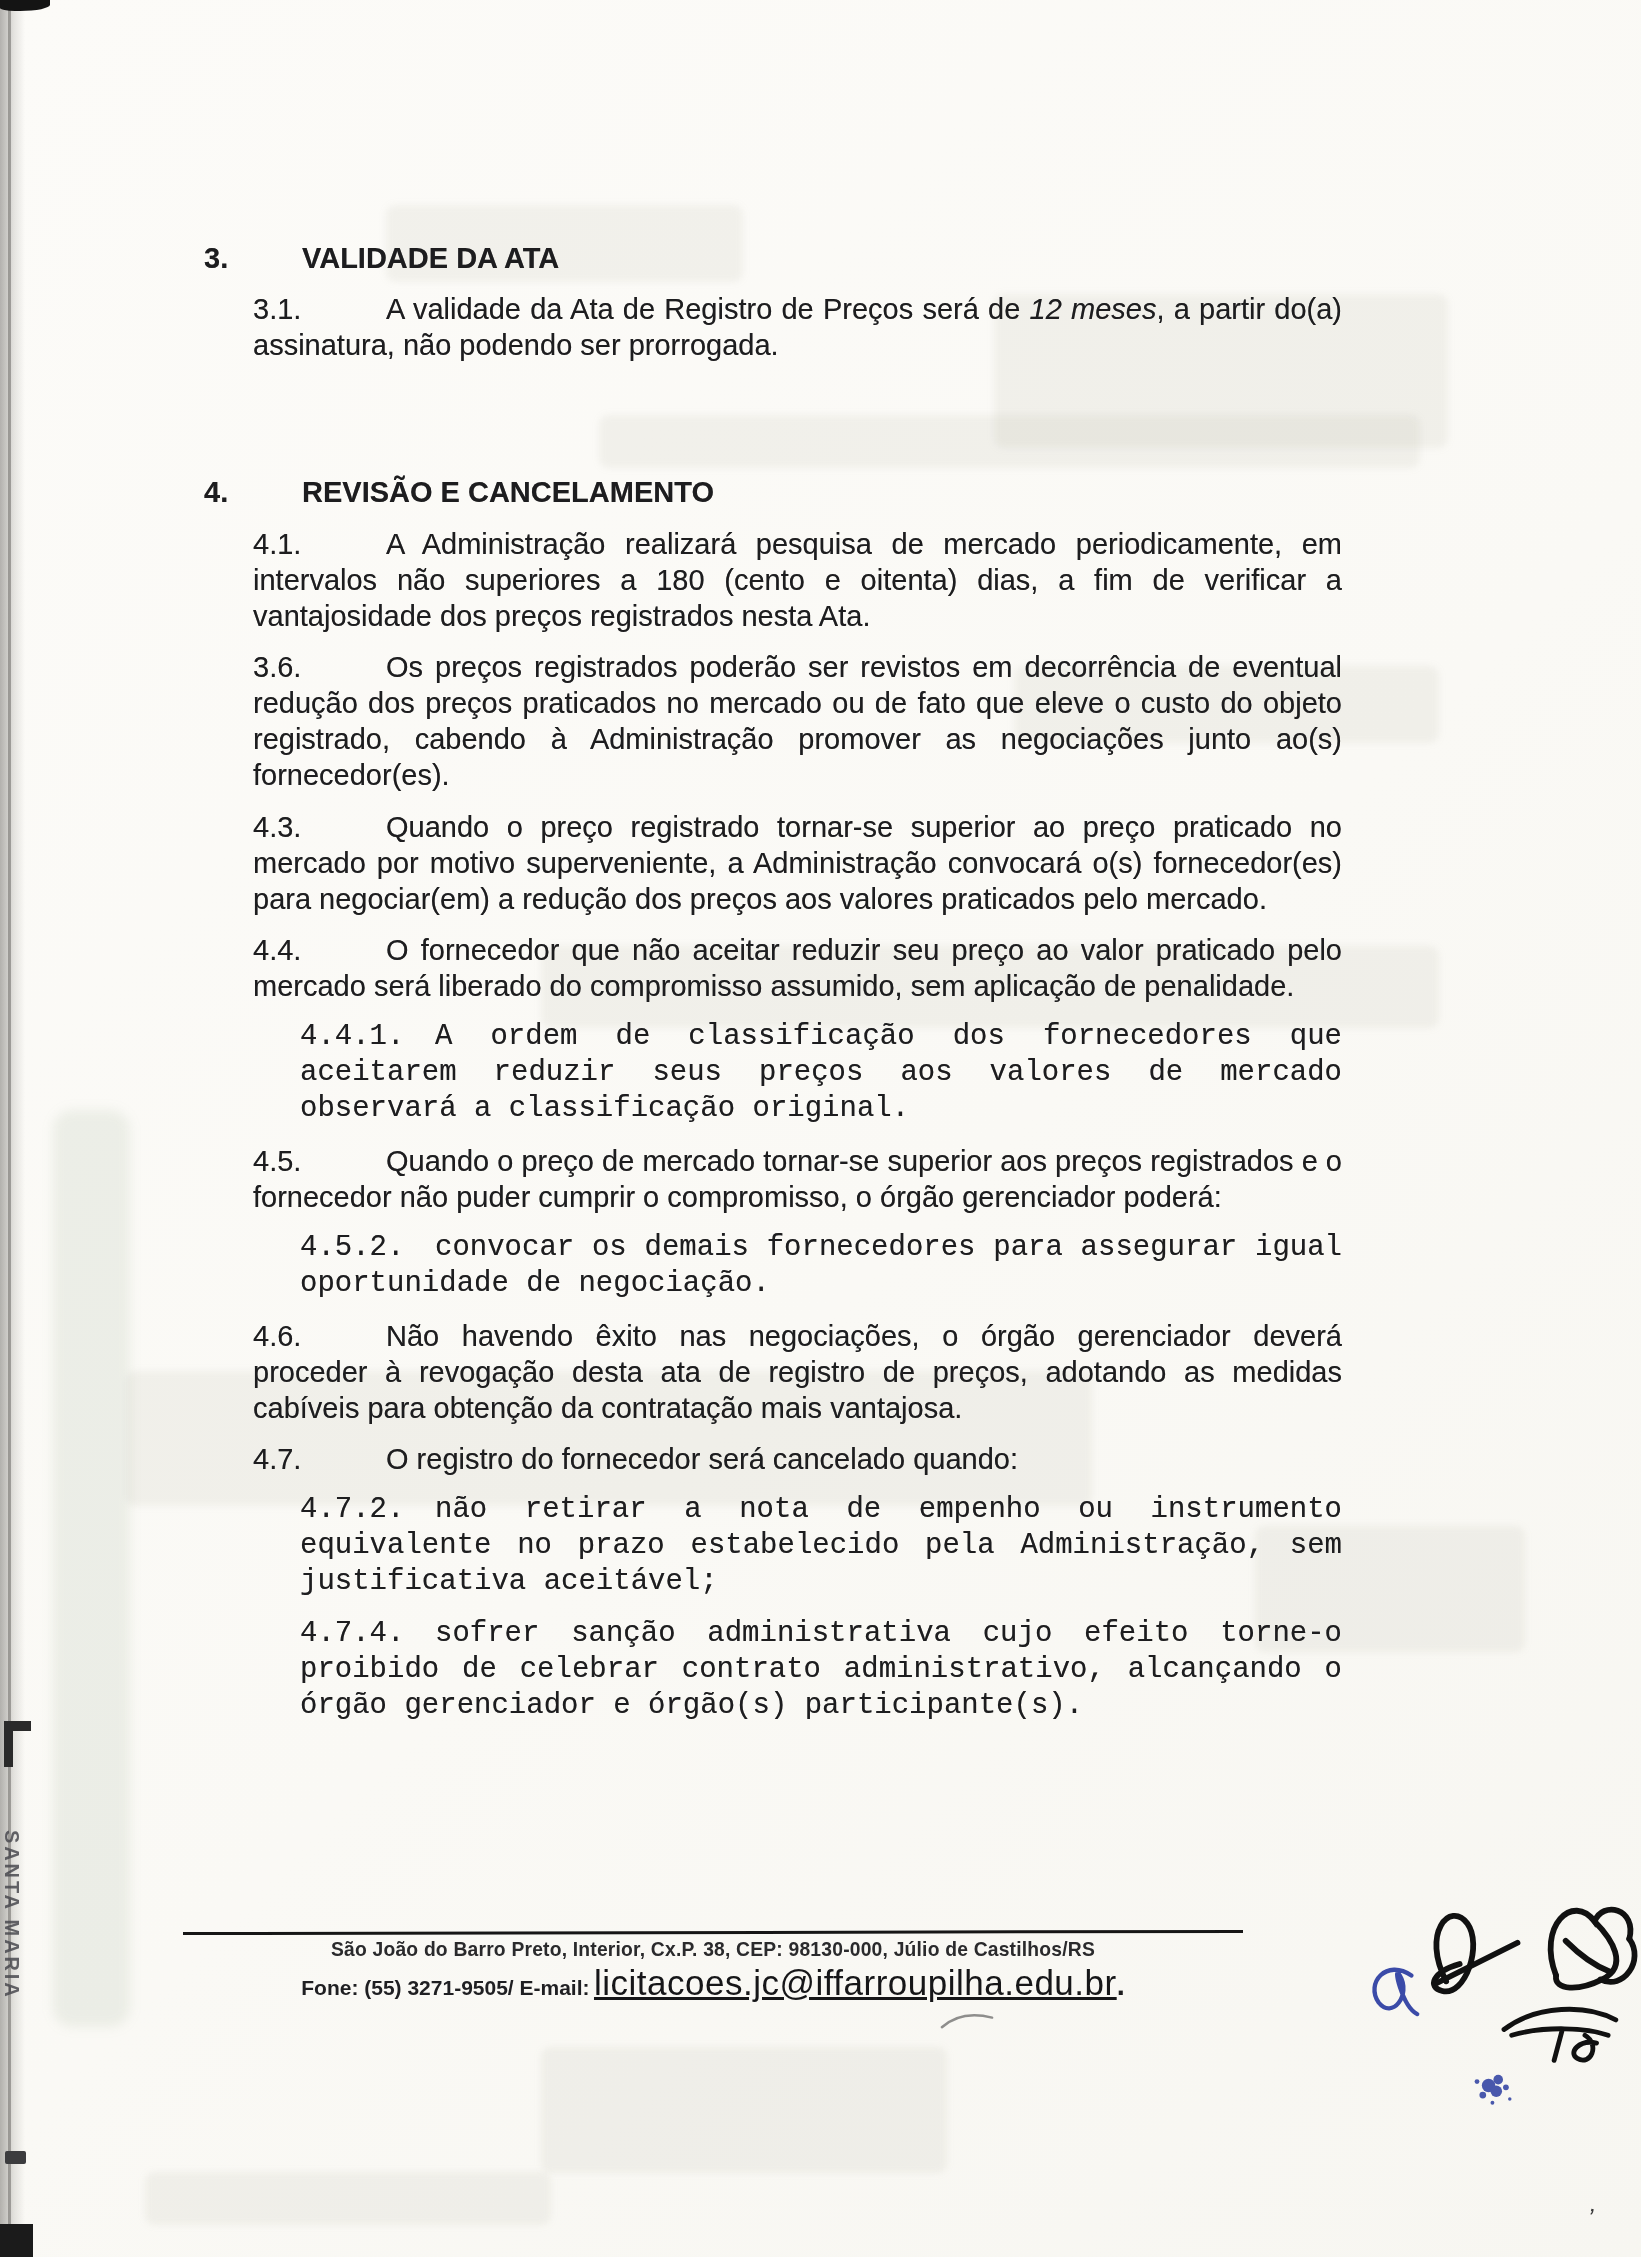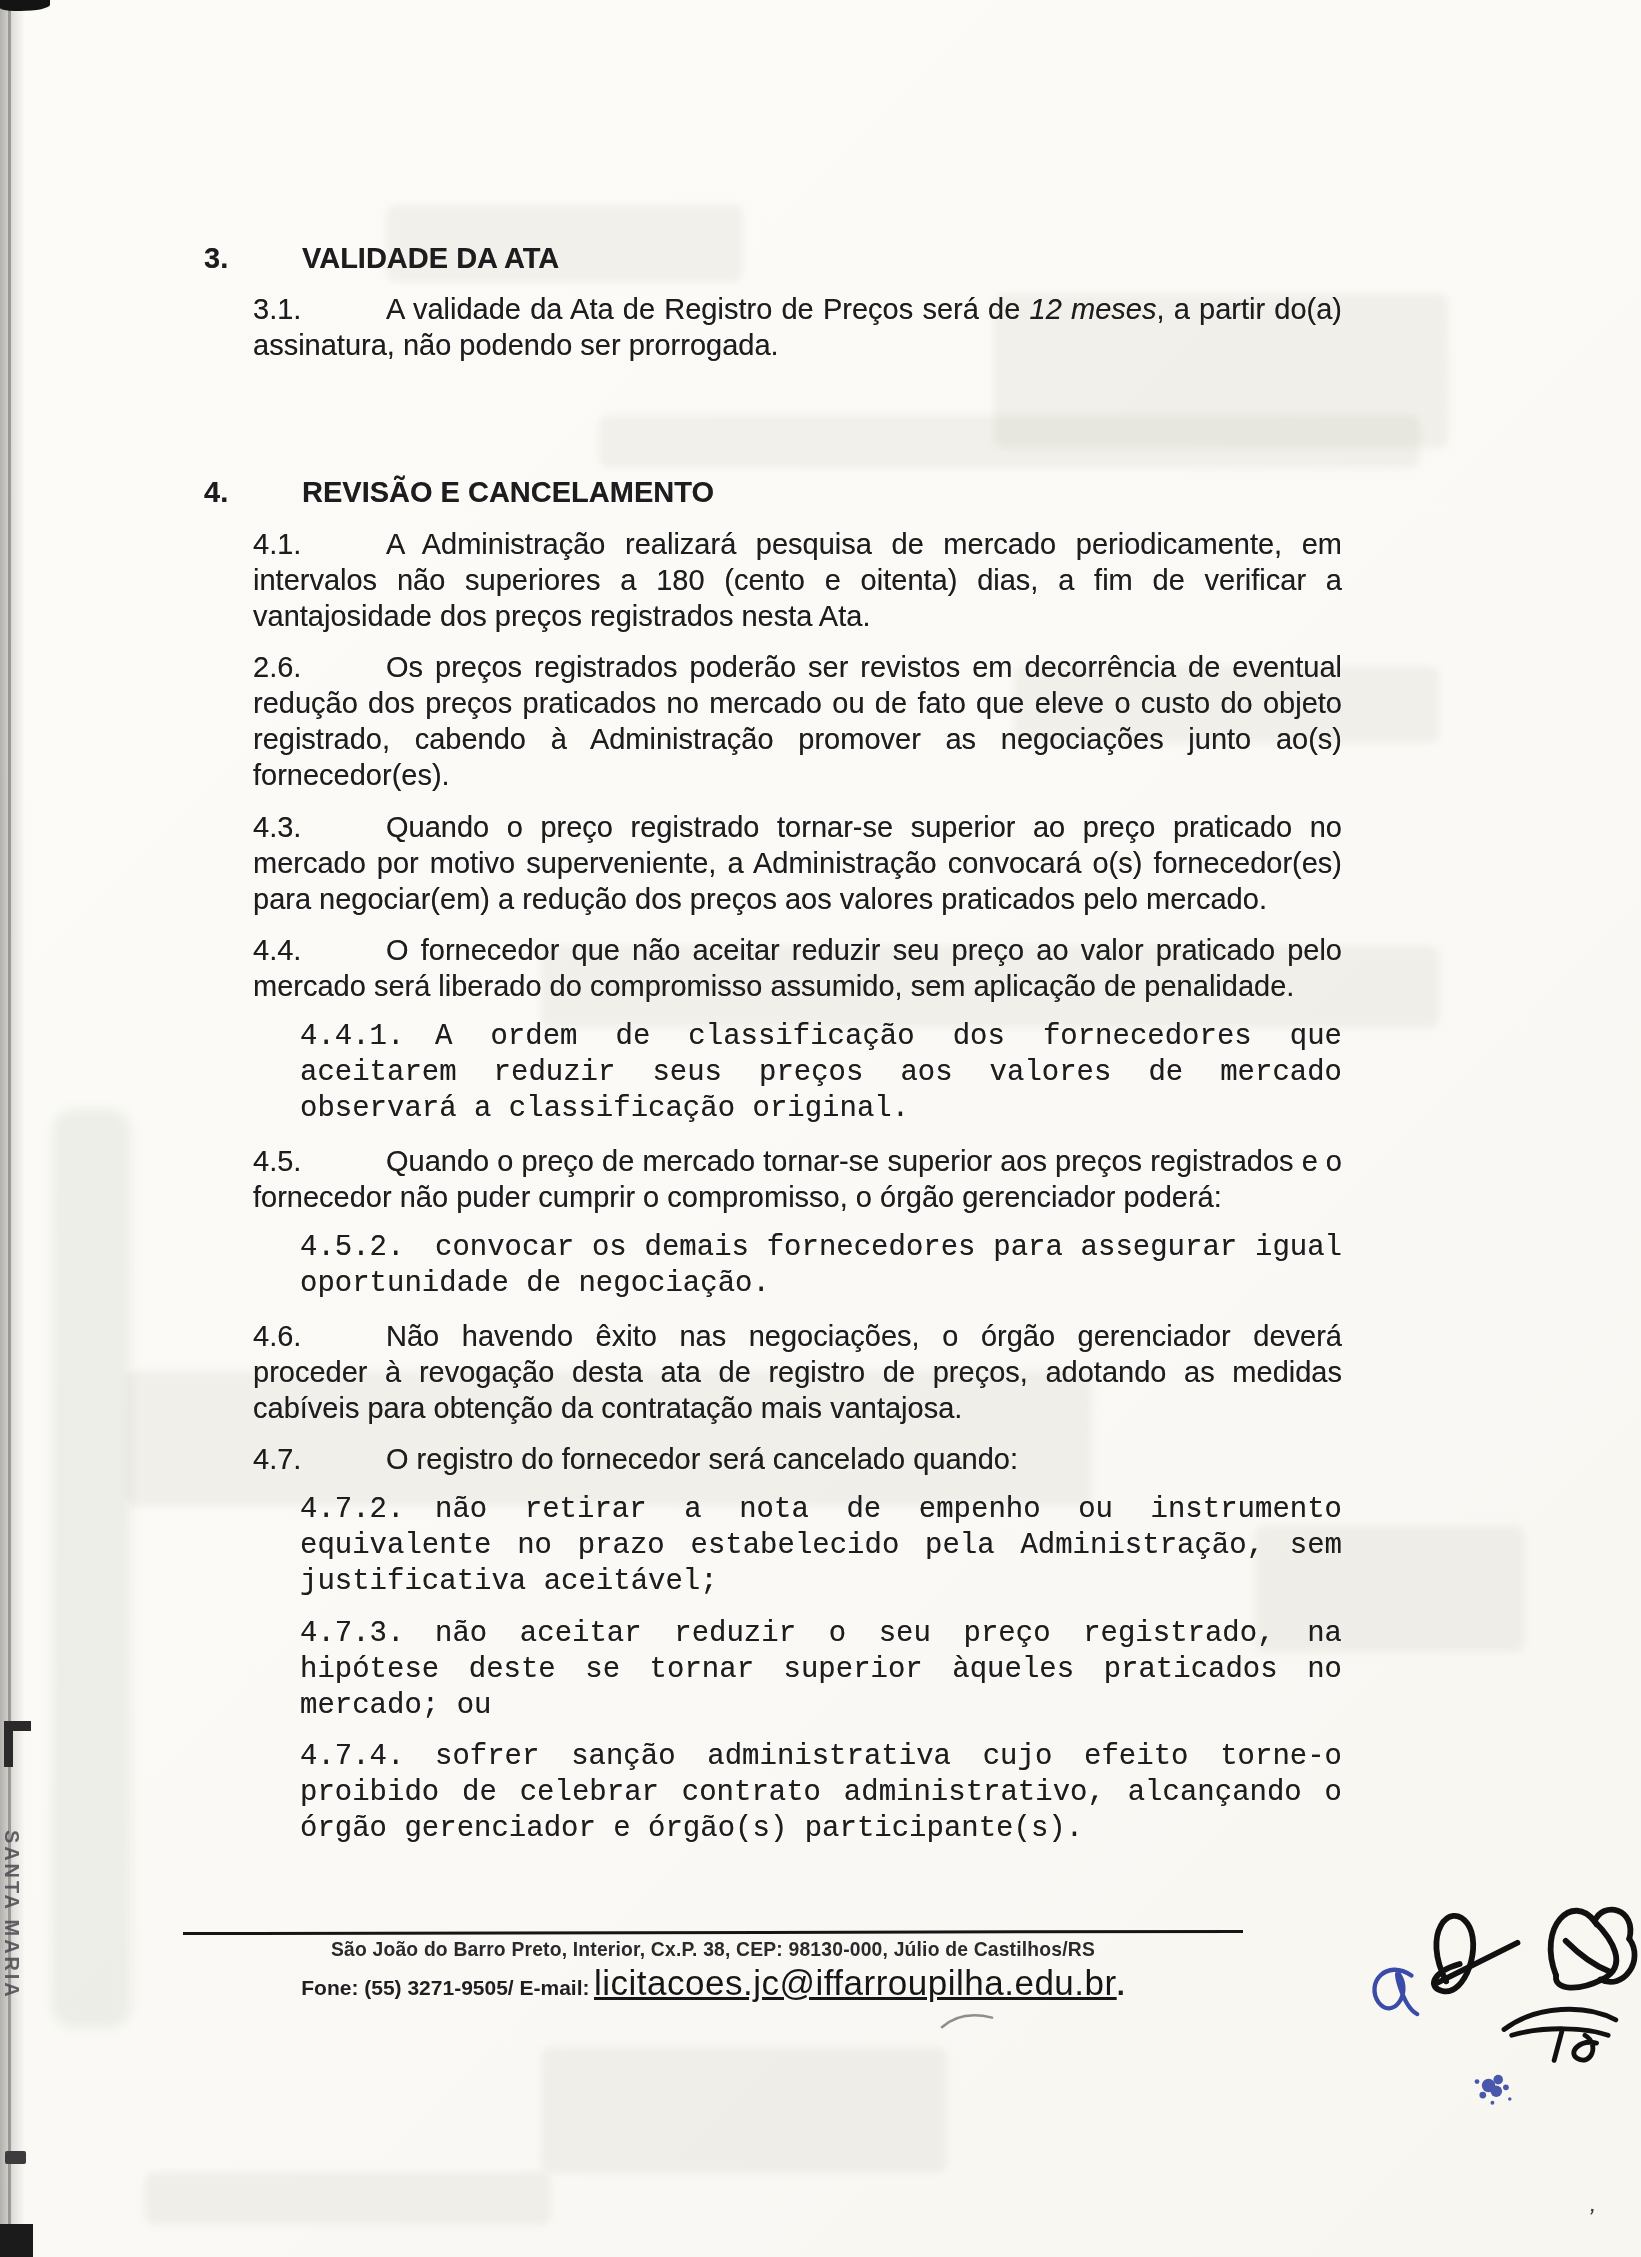--- a/index.html
+++ b/index.html
@@ -96,41 +96,40 @@
   <div class="doc-body">
 
     <p class="sec-head"><span class="snum">3.</span><span>VALIDADE DA ATA</span></p>
 
     <p class="para lvl1"><span class="pnum">3.1.</span><span>A validade da Ata de Registro de Preços será de </span><span class="it">12 meses</span><span>, a partir do(a) assinatura, não podendo ser prorrogada.</span></p>
 
     <p class="sec-head sec4"><span class="snum">4.</span><span>REVISÃO E CANCELAMENTO</span></p>
 
     <p class="para lvl1"><span class="pnum">4.1.</span><span>A Administração realizará pesquisa de mercado periodicamente, em intervalos não superiores a 180 (cento e oitenta) dias, a fim de verificar a vantajosidade dos preços registrados nesta Ata.</span></p>
 
-    <p class="para lvl1"><span class="pnum">2.6.</span><span>Os preços registrados poderão ser revistos em decorrência de eventual redução dos preços praticados no mercado ou de fato que eleve o custo do objeto registrado, cabendo à Administração promover as negociações junto ao(s) fornecedor(es).</span></p>
+    <p class="para lvl1"><span class="pnum">3.6.</span><span>Os preços registrados poderão ser revistos em decorrência de eventual redução dos preços praticados no mercado ou de fato que eleve o custo do objeto registrado, cabendo à Administração promover as negociações junto ao(s) fornecedor(es).</span></p>
 
     <p class="para lvl1"><span class="pnum">4.3.</span><span>Quando o preço registrado tornar-se superior ao preço praticado no mercado por motivo superveniente, a Administração convocará o(s) fornecedor(es) para negociar(em) a redução dos preços aos valores praticados pelo mercado.</span></p>
 
     <p class="para lvl1"><span class="pnum">4.4.</span><span>O fornecedor que não aceitar reduzir seu preço ao valor praticado pelo mercado será liberado do compromisso assumido, sem aplicação de penalidade.</span></p>
 
     <p class="para lvl2"><span class="pnum">4.4.1.</span><span>A ordem de classificação dos fornecedores que aceitarem reduzir seus preços aos valores de mercado observará a classificação original.</span></p>
 
     <p class="para lvl1"><span class="pnum">4.5.</span><span>Quando o preço de mercado tornar-se superior aos preços registrados e o fornecedor não puder cumprir o compromisso, o órgão gerenciador poderá:</span></p>
 
 
     <p class="para lvl2"><span class="pnum">4.5.2.</span><span>convocar os demais fornecedores para assegurar igual oportunidade de negociação.</span></p>
 
     <p class="para lvl1"><span class="pnum">4.6.</span><span>Não havendo êxito nas negociações, o órgão gerenciador deverá proceder à revogação desta ata de registro de preços, adotando as medidas cabíveis para obtenção da contratação mais vantajosa.</span></p>
 
     <p class="para lvl1"><span class="pnum">4.7.</span><span>O registro do fornecedor será cancelado quando:</span></p>
 
 
     <p class="para lvl2"><span class="pnum">4.7.2.</span><span>não retirar a nota de empenho ou instrumento equivalente no prazo estabelecido pela Administração, sem justificativa aceitável;</span></p>
 
-    <p class="para lvl2"><span class="pnum">4.7.3.</span><span>não aceitar reduzir o seu preço registrado, na hipótese deste se tornar superior àqueles praticados no mercado; ou</span></p>
 
     <p class="para lvl2"><span class="pnum">4.7.4.</span><span>sofrer sanção administrativa cujo efeito torne-o proibido de celebrar contrato administrativo, alcançando o órgão gerenciador e órgão(s) participante(s).</span></p>
 
   </div>
 
   <div class="footer-rule"></div>
   <div class="footer">
     <div class="f-address">São João do Barro Preto, Interior, Cx.P. 38, CEP: 98130-000, Júlio de Castilhos/RS</div>
     <div class="f-line2">
       <span class="f-phone">Fone: (55) 3271-9505/ E-mail:</span>

